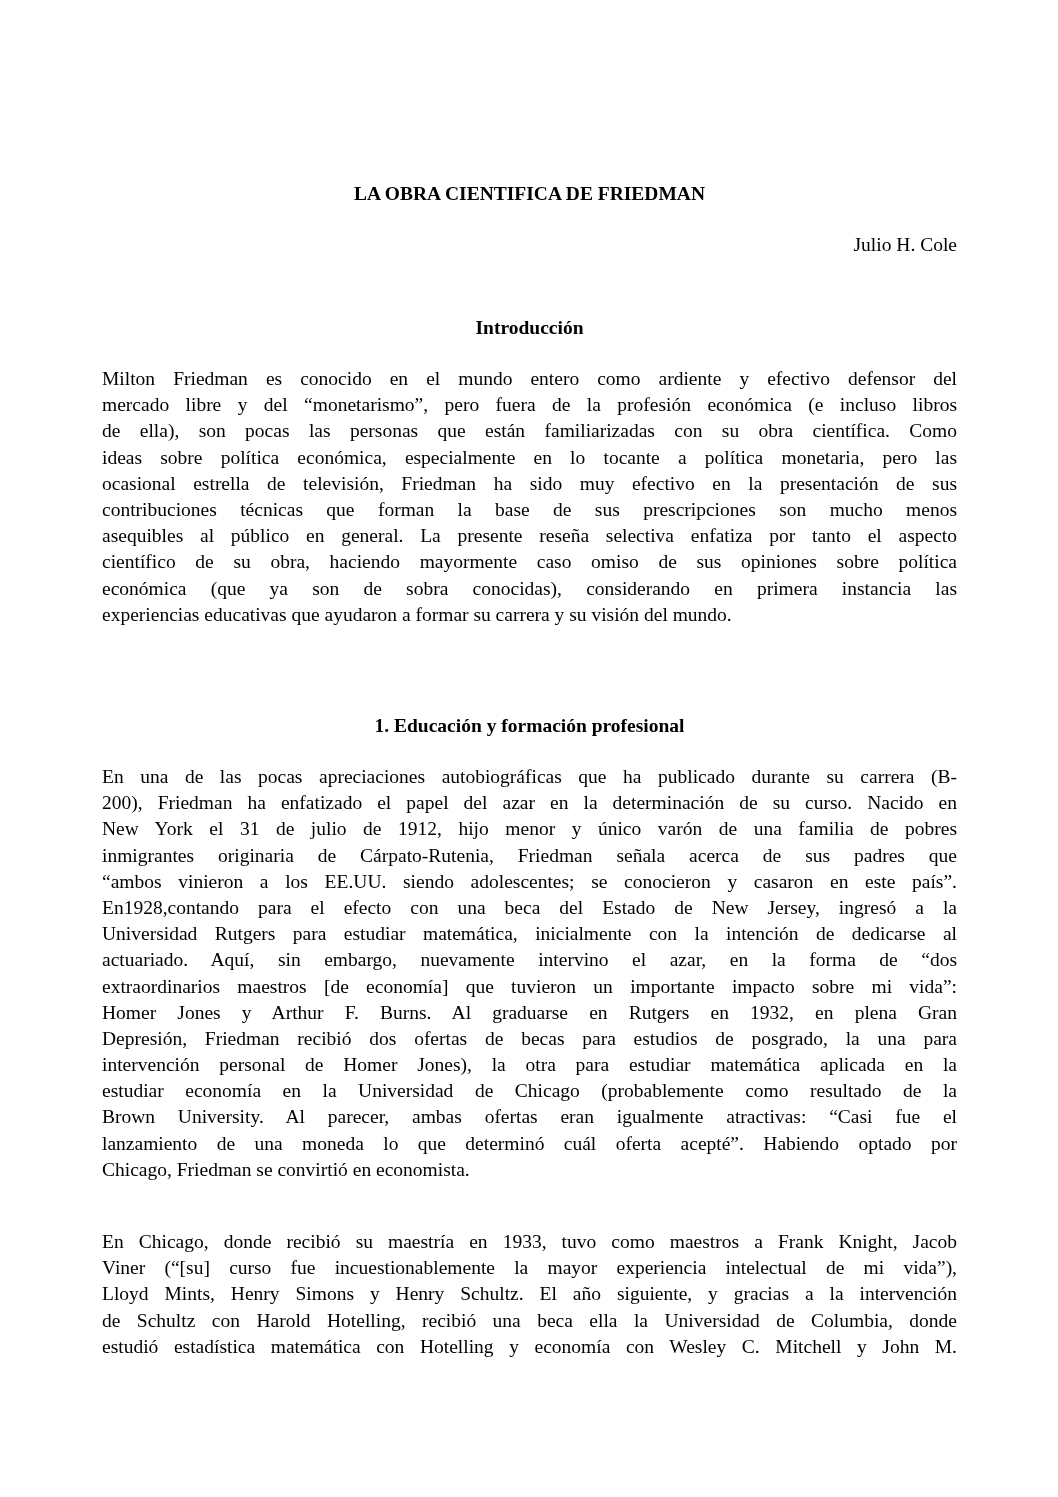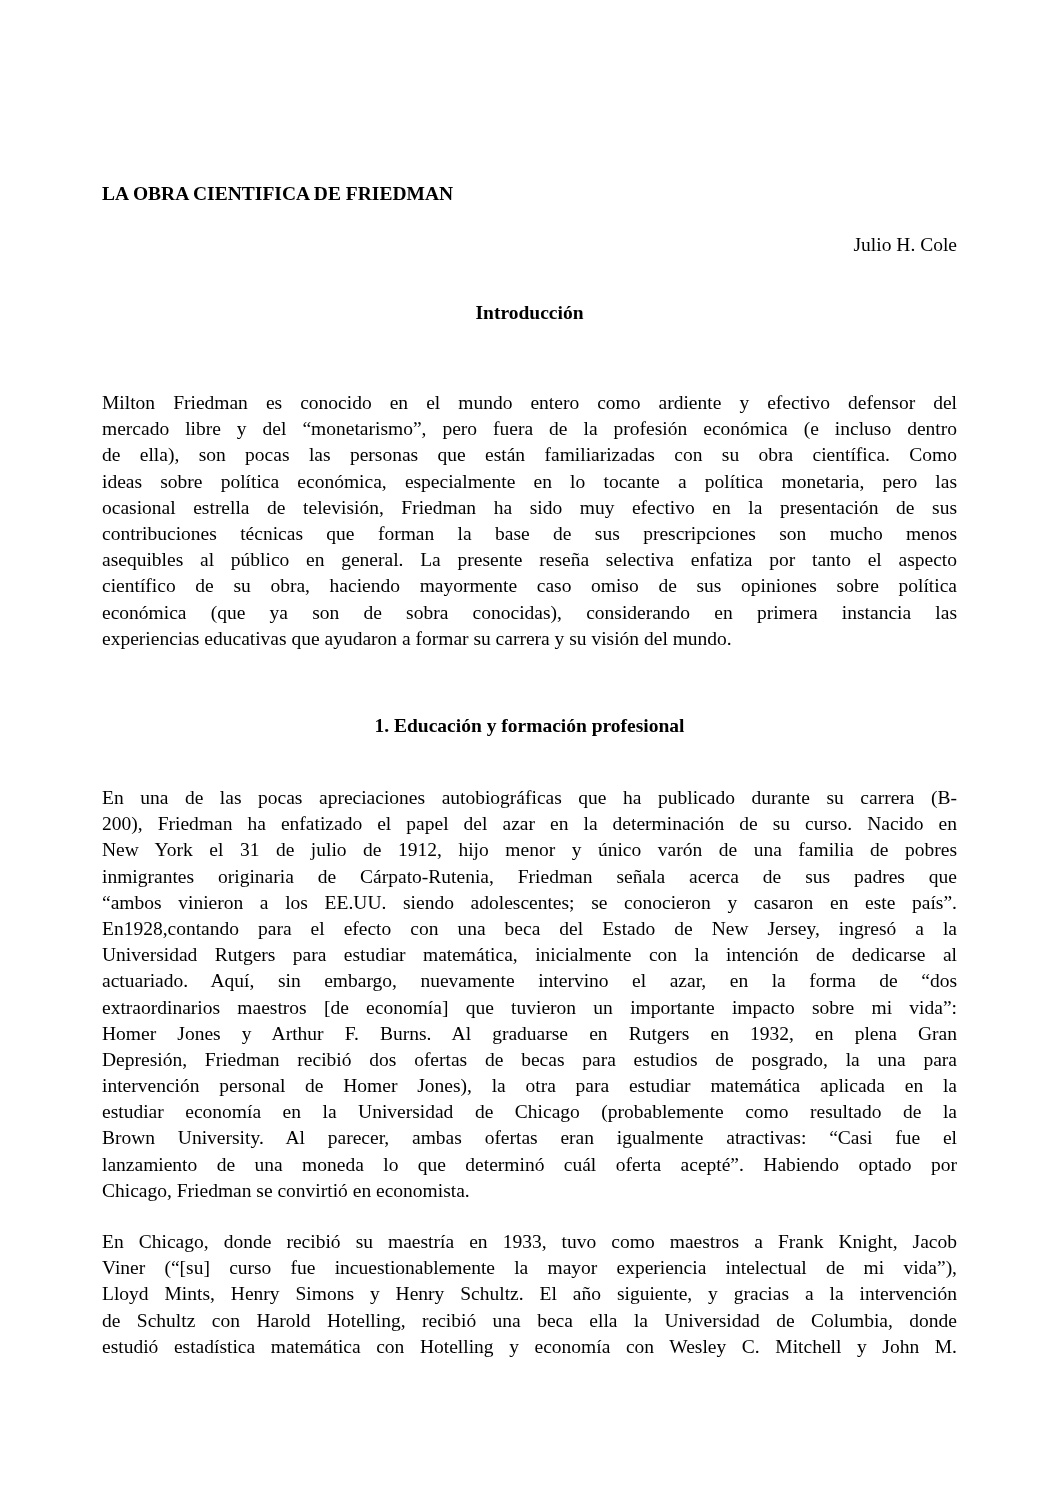--- a/index.html
+++ b/index.html
@@ -19,20 +19,21 @@
       position: absolute;
       left: 102px;
       top: 0;
       width: 855px;
     }
     .title {
       position: absolute;
       top: 180px;
       left: 0;
       width: 855px;
+      text-align: center;
       font-weight: bold;
       font-size: 19.5px;
       line-height: 28px;
     }
     .author {
       position: absolute;
       top: 231px;
       left: 0;
       width: 855px;
       text-align: right;
@@ -41,59 +42,59 @@
     }
     .heading {
       position: absolute;
       left: 0;
       width: 855px;
       text-align: center;
       font-weight: bold;
       font-size: 19.5px;
       line-height: 28px;
     }
-    .h-intro { top: 299px; }
+    .h-intro { top: 314px; }
     .h-sec1 { top: 712px; }
     .para {
       position: absolute;
       left: 0;
       width: 855px;
       font-size: 19.5px;
       line-height: 26.2px;
       text-align: justify;
     }
     .para .ln {
       display: block;
       text-align: justify;
       text-align-last: justify;
       white-space: nowrap;
       height: 26.2px;
     }
     .para .ln.last {
       text-align-last: left;
     }
-    .p1 { top: 366px; margin-top: 24px; }
-    .p2 { top: 764px; margin-top: 21px; }
+    .p1 { top: 366px; }
+    .p2 { top: 764px; }
     .p3 { top: 1229px; }
     em { font-style: italic; }
   </style>
 </head>
 <body>
 
 <div class="page">
 
   <div class="title">LA OBRA CIENTIFICA DE FRIEDMAN</div>
 
   <div class="author">Julio H. Cole</div>
 
   <div class="heading h-intro">Introducción</div>
 
   <div class="para p1">
     <span class="ln">Milton Friedman es conocido en el mundo entero como ardiente y efectivo defensor del</span>
-    <span class="ln">mercado libre y del “monetarismo”, pero fuera de la profesión económica (e incluso dentro</span>
+    <span class="ln">mercado libre y del “monetarismo”, pero fuera de la profesión económica (e incluso libros</span>
     <span class="ln">de ella), son pocas las personas que están familiarizadas con su obra científica. Como</span>
     <span class="ln">ideas sobre política económica, especialmente en lo tocante a política monetaria, pero las</span>
     <span class="ln">ocasional estrella de televisión, Friedman ha sido muy efectivo en la presentación de sus</span>
     <span class="ln">contribuciones técnicas que forman la base de sus prescripciones son mucho menos</span>
     <span class="ln">asequibles al público en general. La presente reseña selectiva enfatiza por tanto el aspecto</span>
     <span class="ln">científico de su obra, haciendo mayormente caso omiso de sus opiniones sobre política</span>
     <span class="ln">económica (que ya son de sobra conocidas), considerando en primera instancia las</span>
     <span class="ln last">experiencias educativas que ayudaron a formar su carrera y su visión del mundo.</span>
   </div>
 

